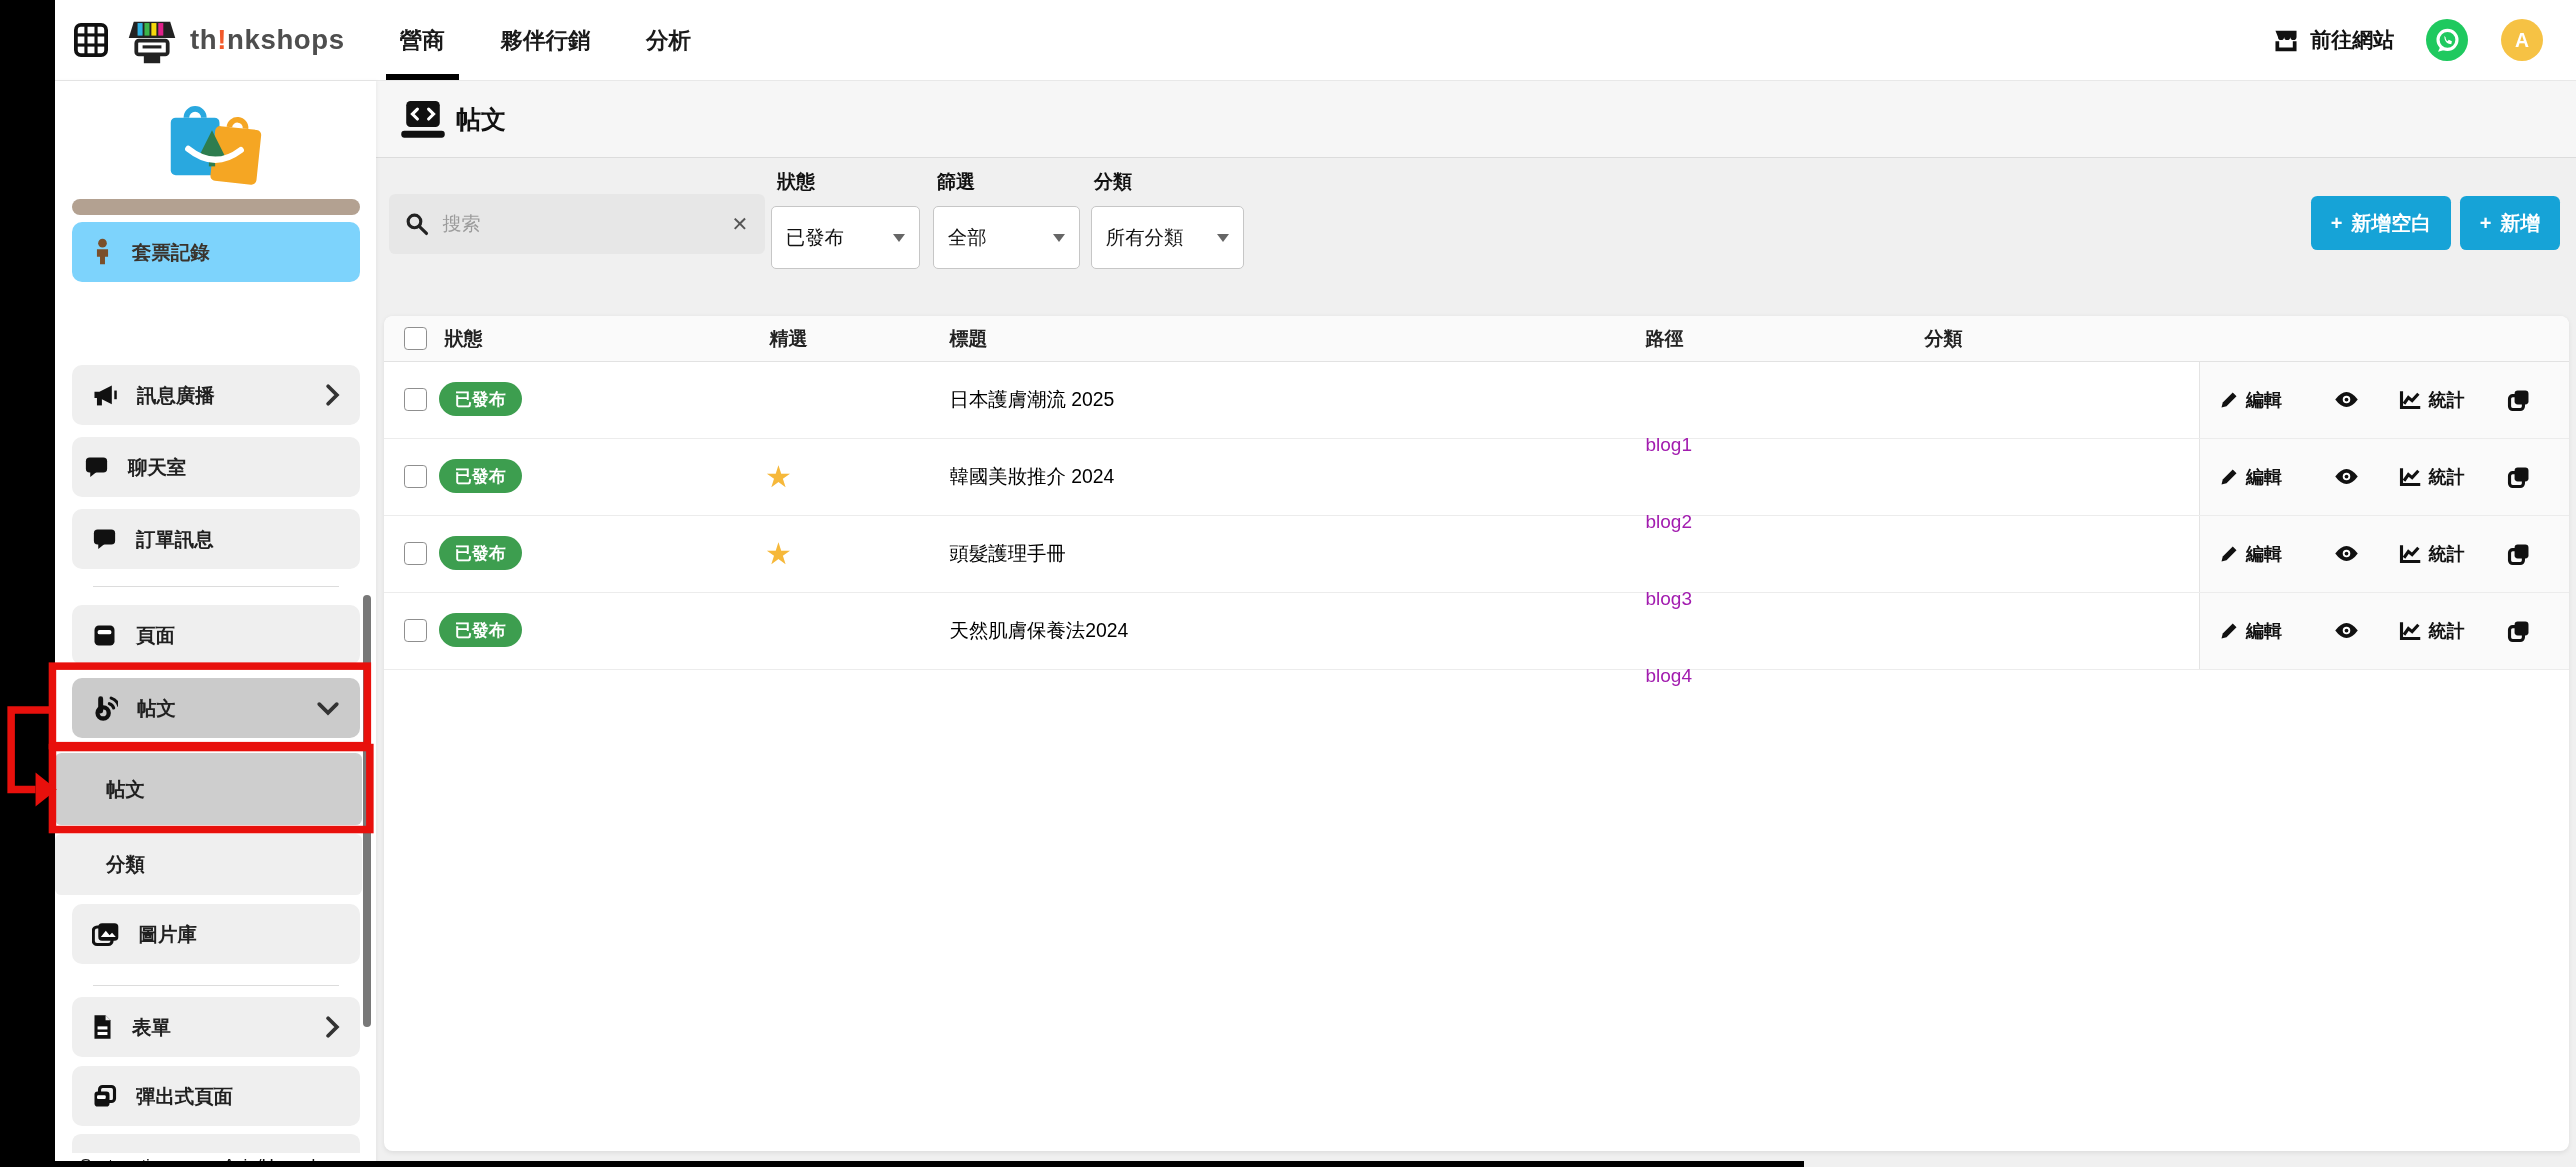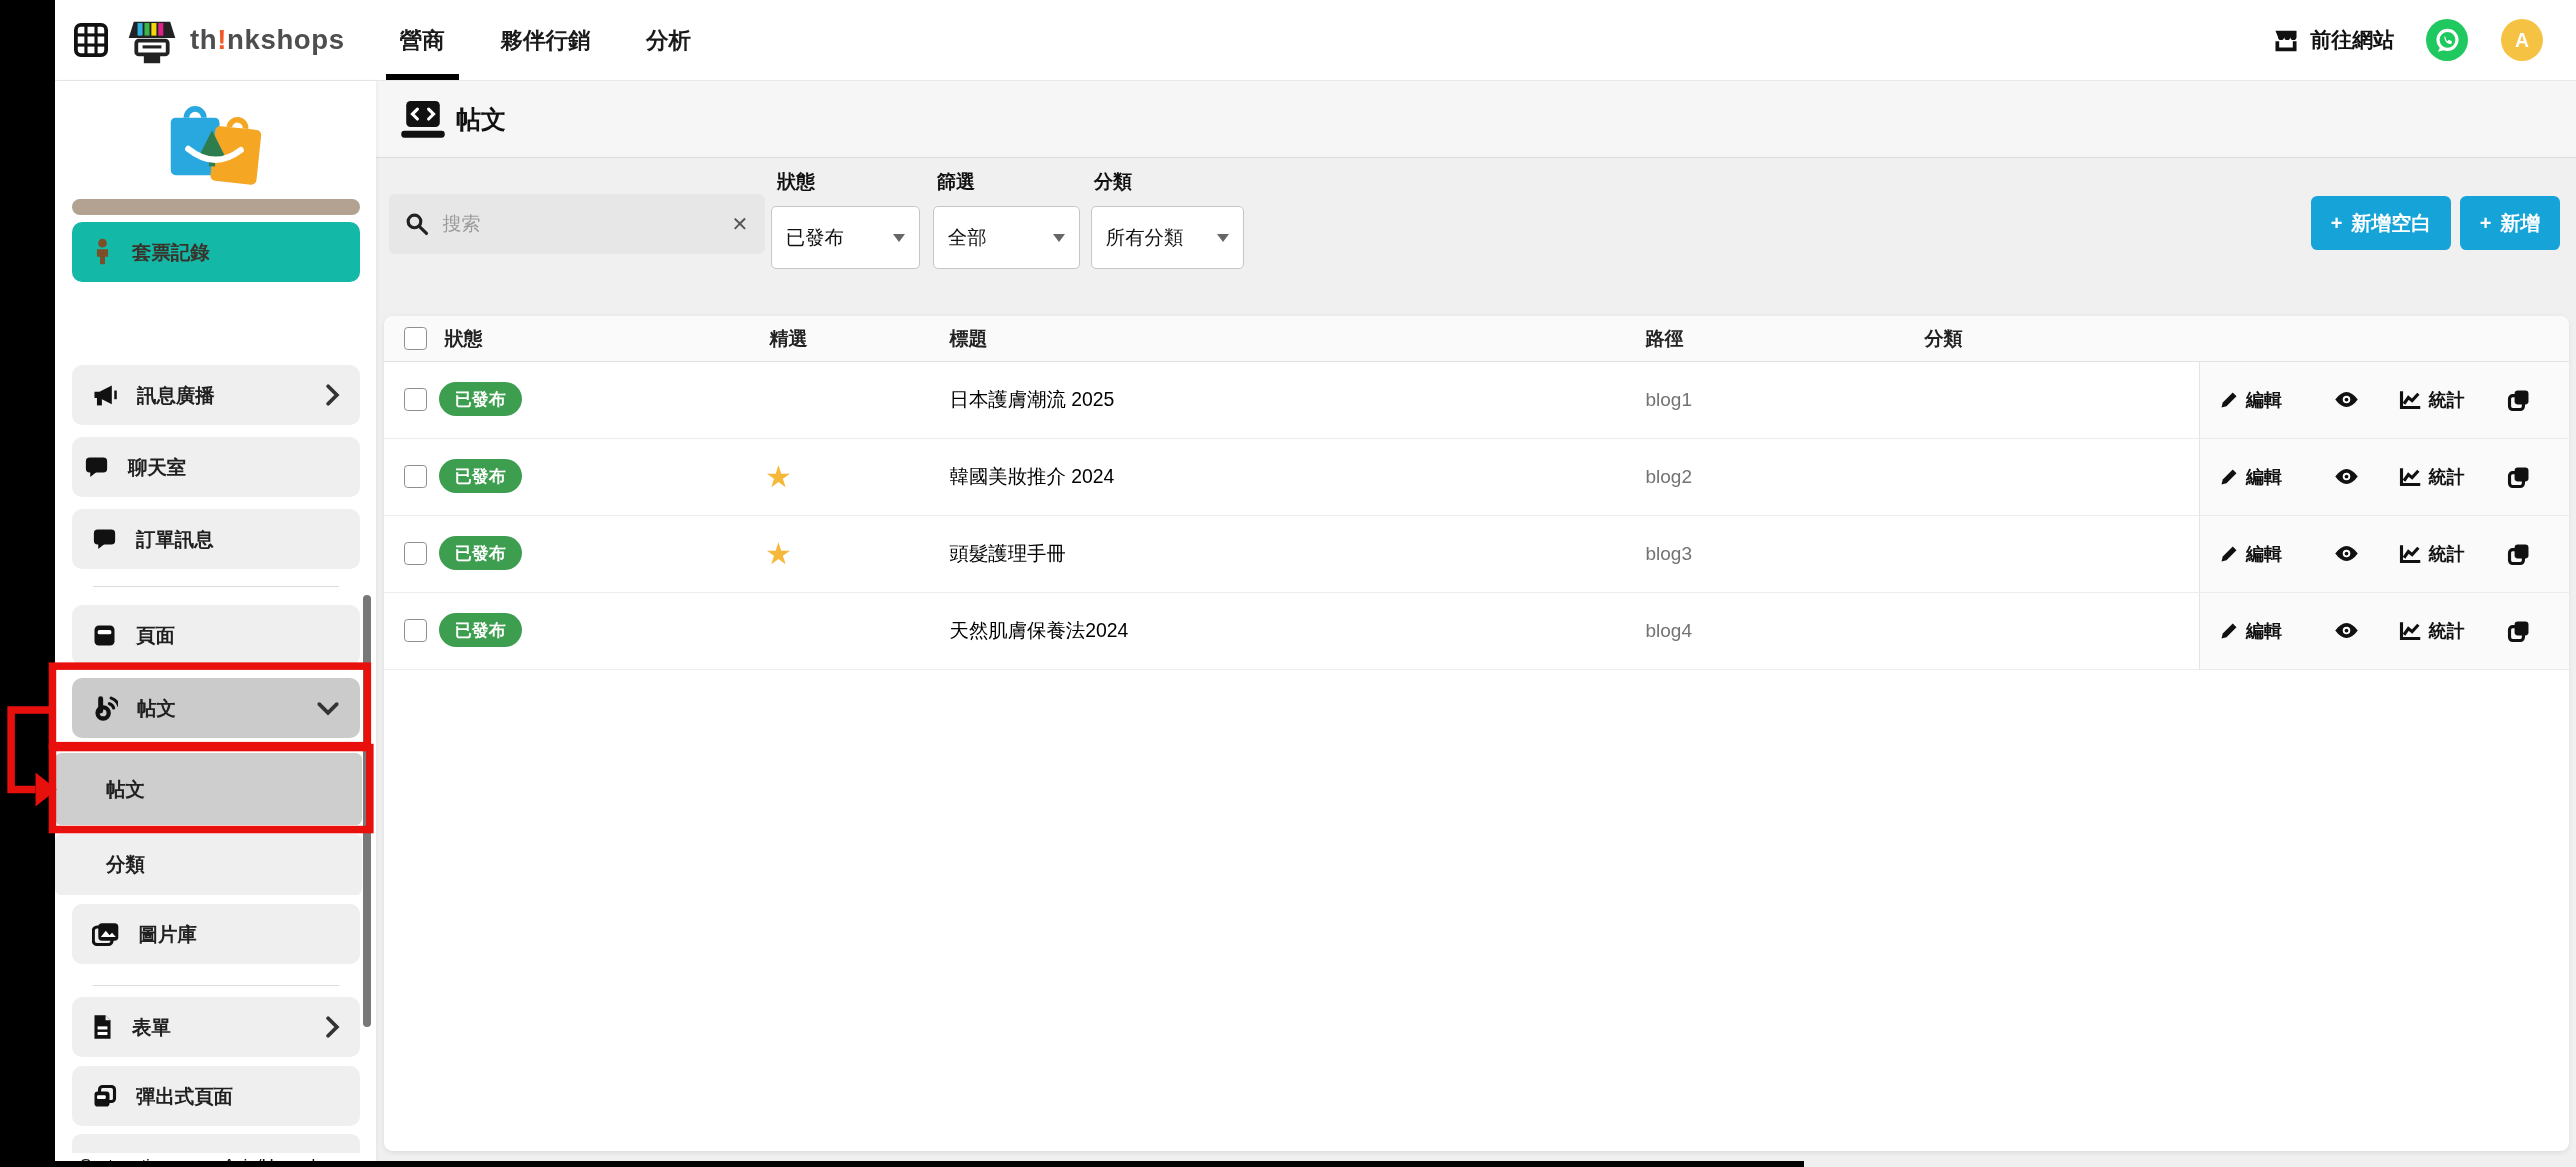--- a/index.html
+++ b/index.html
@@ -61,21 +61,21 @@
   .thead{left:0;top:0;width:2185px;height:45px;background:#fafafa;border-bottom:1.3px solid #e2e2e2;z-index:2;}
   .th{position:absolute;top:0;height:45px;display:flex;align-items:center;font-size:19px;font-weight:600;color:#222;}
   .actions-bg{left:1815px;top:0;width:370px;height:354px;background:#fafafa;border-left:1.3px solid #e4e4e4;z-index:1;}
   .row{position:absolute;left:0;width:2185px;height:77px;border-bottom:1.3px solid #ececec;z-index:2;}
   .cell{position:absolute;top:0;height:77px;display:flex;align-items:center;}
   .cb{width:22.5px;height:22.5px;border:1.9px solid #8f8f8f;border-radius:3.8px;background:#fff;box-sizing:border-box;cursor:pointer;}
   .badge{position:absolute;left:55px;top:21px;height:34px;padding:0 16.3px;border-radius:17.5px;background:#3d9e4f;
     color:#fff;font-size:17px;font-weight:700;display:flex;align-items:center;}
   .star{font-size:30px;color:#f6b83a;}
   .ttl{font-size:19.4px;color:#000000;}
-  .pth{font-size:19px;color:#737373;}
+  .pth{font-size:19px;color:#a21caf;margin-top:45px;}
   .act{display:flex;align-items:center;gap:7.5px;font-size:18px;font-weight:700;color:#111;cursor:pointer;}
 
   .annot{left:0;top:0;width:2576px;height:1167px;z-index:50;pointer-events:none;}
 </style>
 </head>
 <body>
 
 <div id="screen">
 
   <div class="abs topbar">
@@ -139,21 +139,21 @@
             <path d="M120 45 a13 13 0 0 1 26 0" fill="none" stroke="#f5a623" stroke-width="9"></path>
           </g>
         <path d="M96 48 l22 44 h-44 z" fill="#2e7d4f"></path>
           <rect x="91" y="88" width="10" height="18" fill="#2e7d4f"></rect>
         <path d="M58 78 q42 34 84 2" fill="none" stroke="#fff" stroke-width="10" stroke-linecap="round"></path>
       </svg>
     </div>
 
     <div class="abs" style="left:17px;top:118px;width:288px;height:16.3px;border-radius:8.1px;background:#b3a191;"></div>
 
-    <div class="sd" style="top:141px;background:#14b8a6;color:#3a332c;">
+    <div class="sd" style="top:141px;background:#7dd3fc;color:#3a332c;">
       <span>
           <svg width="21" height="27.6" viewBox="0 0 34 44">
             <circle cx="17" cy="8" r="7" fill="#7a4f2a"></circle>
             <path d="M8 18 h18 v12 h-5 v12 h-8 v-12 h-5 z" fill="#7a4f2a"></path>
           </svg>
         </span>
       <span>套票記錄</span>
     </div>
 
 

